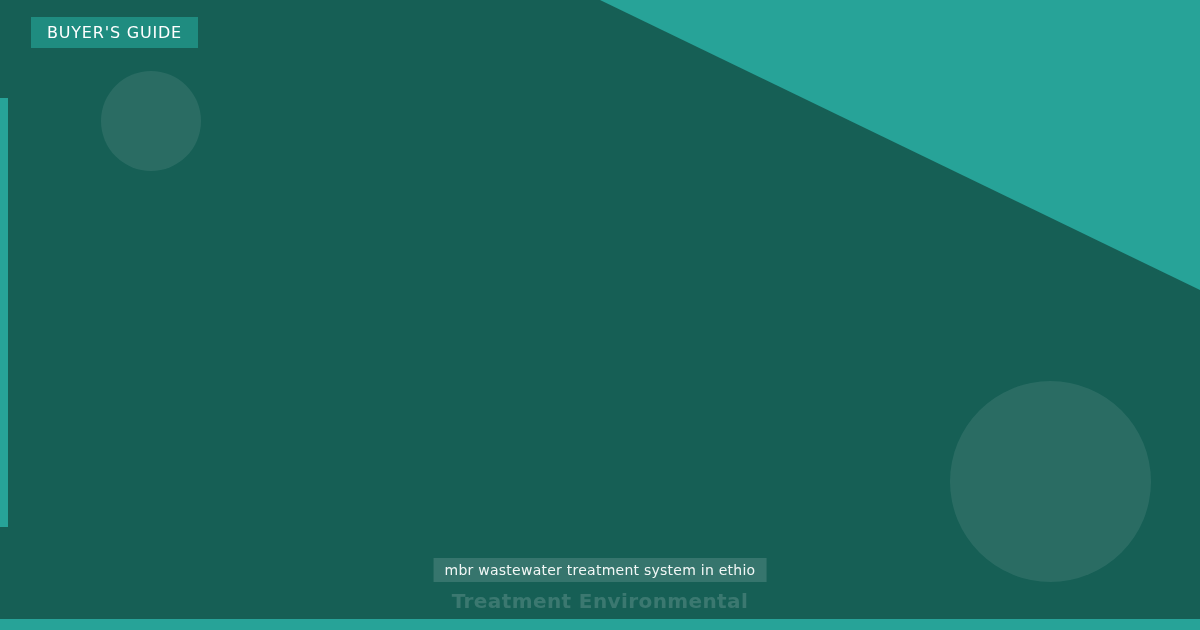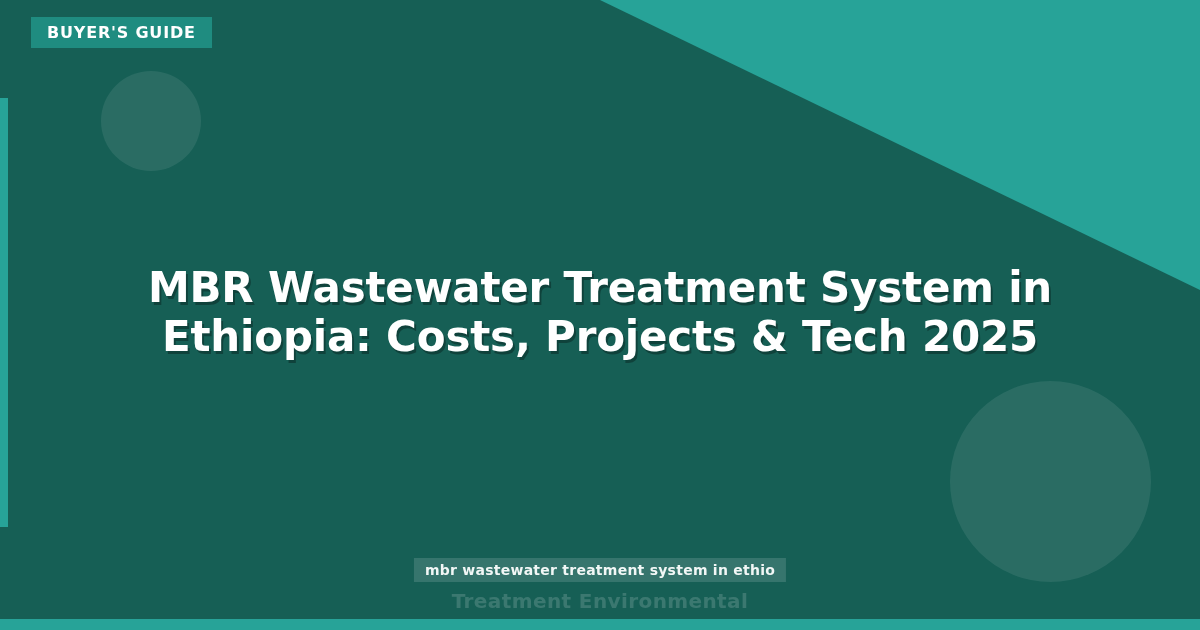--- a/index.html
+++ b/index.html
@@ -74,21 +74,21 @@
     left: 31px;
     top: 17px;
     height: 31px;
     box-sizing: border-box;
     padding: 0 16px;
     display: flex;
     align-items: center;
     background: #1f8c80;
     color: #ffffff;
     font-size: 16px;
-    font-weight: bold;
+    font-weight: normal;
     letter-spacing: 0.8px;
     line-height: 1;
     white-space: nowrap;
     justify-content: center;
   }
 
   
   #headline {
     position: absolute;
     left: 60px;
@@ -113,21 +113,21 @@
     transform: translateX(-50%);
     top: 558px;
     height: 24px;
     box-sizing: border-box;
     padding: 0 11px;
     display: flex;
     align-items: center;
     background: rgba(255,255,255,0.14);
     color: #f2f7f6;
     font-size: 14px;
-    font-weight: bold;
+    font-weight: normal;
     letter-spacing: 0.25px;
     line-height: 1;
     white-space: nowrap;
   }
 
   
   #brand-footer {
     position: absolute;
     left: 0;
     right: 0;
@@ -151,24 +151,20 @@
   <div class="deco-circle" id="circle-top-left"></div>
 
   <div class="deco-circle" id="circle-bottom-right"></div>
 
   <div id="left-accent-bar"></div>
 
   <div id="badge">
     <span>BUYER'S GUIDE</span>
   </div>
 
-  <h1 id="headline">
-    <span class="hl-line">MBR Wastewater Treatment System in</span>
-    <span class="hl-line">Ethiopia: Costs, Projects &amp; Tech 2025</span>
-  </h1>
 
   <div id="keyword-chip">
     <span>mbr wastewater treatment system in ethio</span>
   </div>
 
   <div id="brand-footer">
     <span>Treatment Environmental</span>
   </div>
 
   <div id="bottom-accent-strip"></div>

